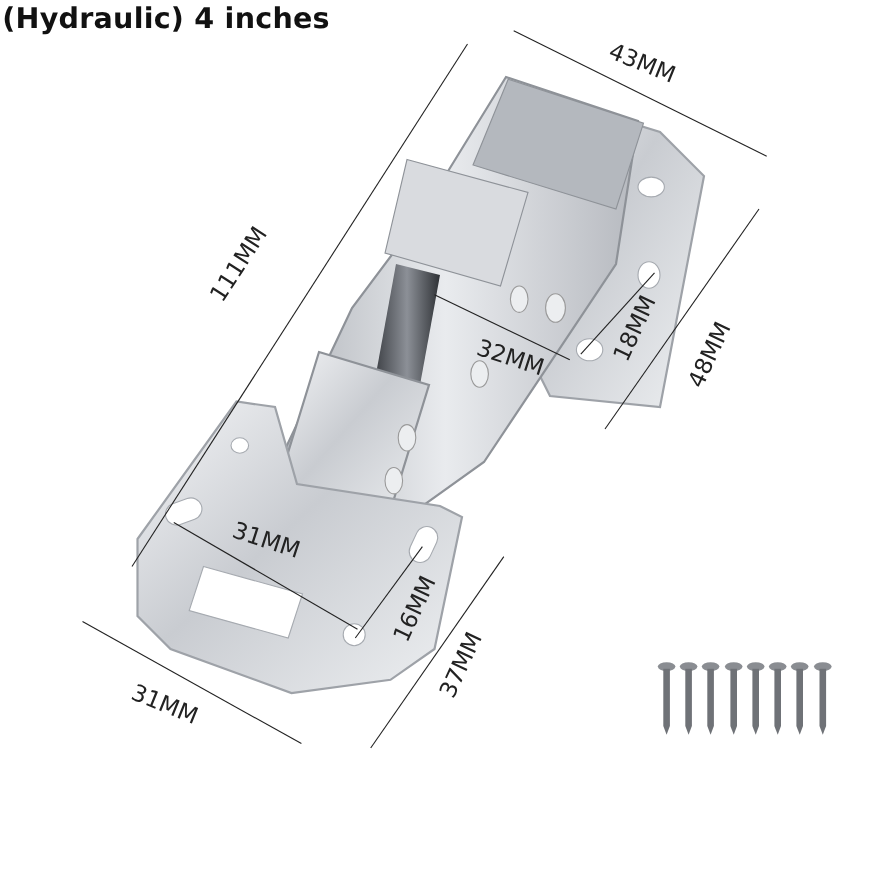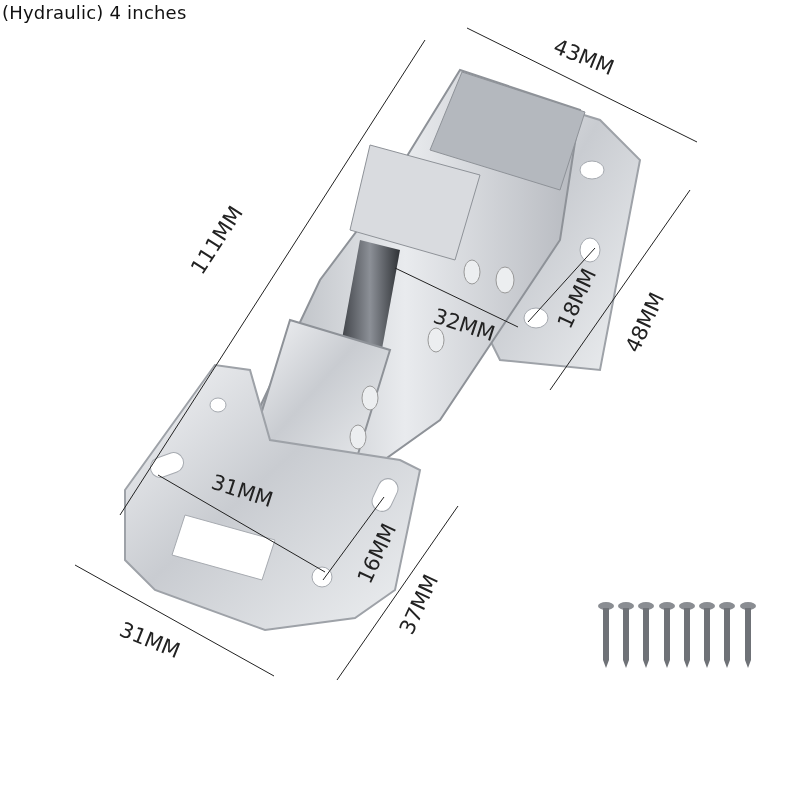--- a/index.html
+++ b/index.html
@@ -1,17 +1,17 @@
 <!DOCTYPE html>
 <html><head>
 <meta charset="utf-8">
 <style>
   html,body{margin:0;padding:0;background:#fff;}
   body{width:800px;height:800px;position:relative;overflow:hidden;font-family:"DejaVu Sans",sans-serif;}
-  .title{position:absolute;left:2px;top:2px;font-size:18px;font-weight:normal;color:#111;letter-spacing:0.2px;}
+  .title{position:absolute;left:2px;top:2px;font-size:26px;font-weight:bold;color:#111;letter-spacing:0.2px;}
   svg.stage{position:absolute;left:0;top:0;}
   .dimlabel{font-family:"DejaVu Sans",sans-serif;font-size:21px;fill:#222;}
 </style>
 </head>
 <body>
 
 <div class="title">(Hydraulic) 4 inches</div>
 
 <svg class="stage" width="800" height="800" viewBox="0 0 800 800">
   <defs>

